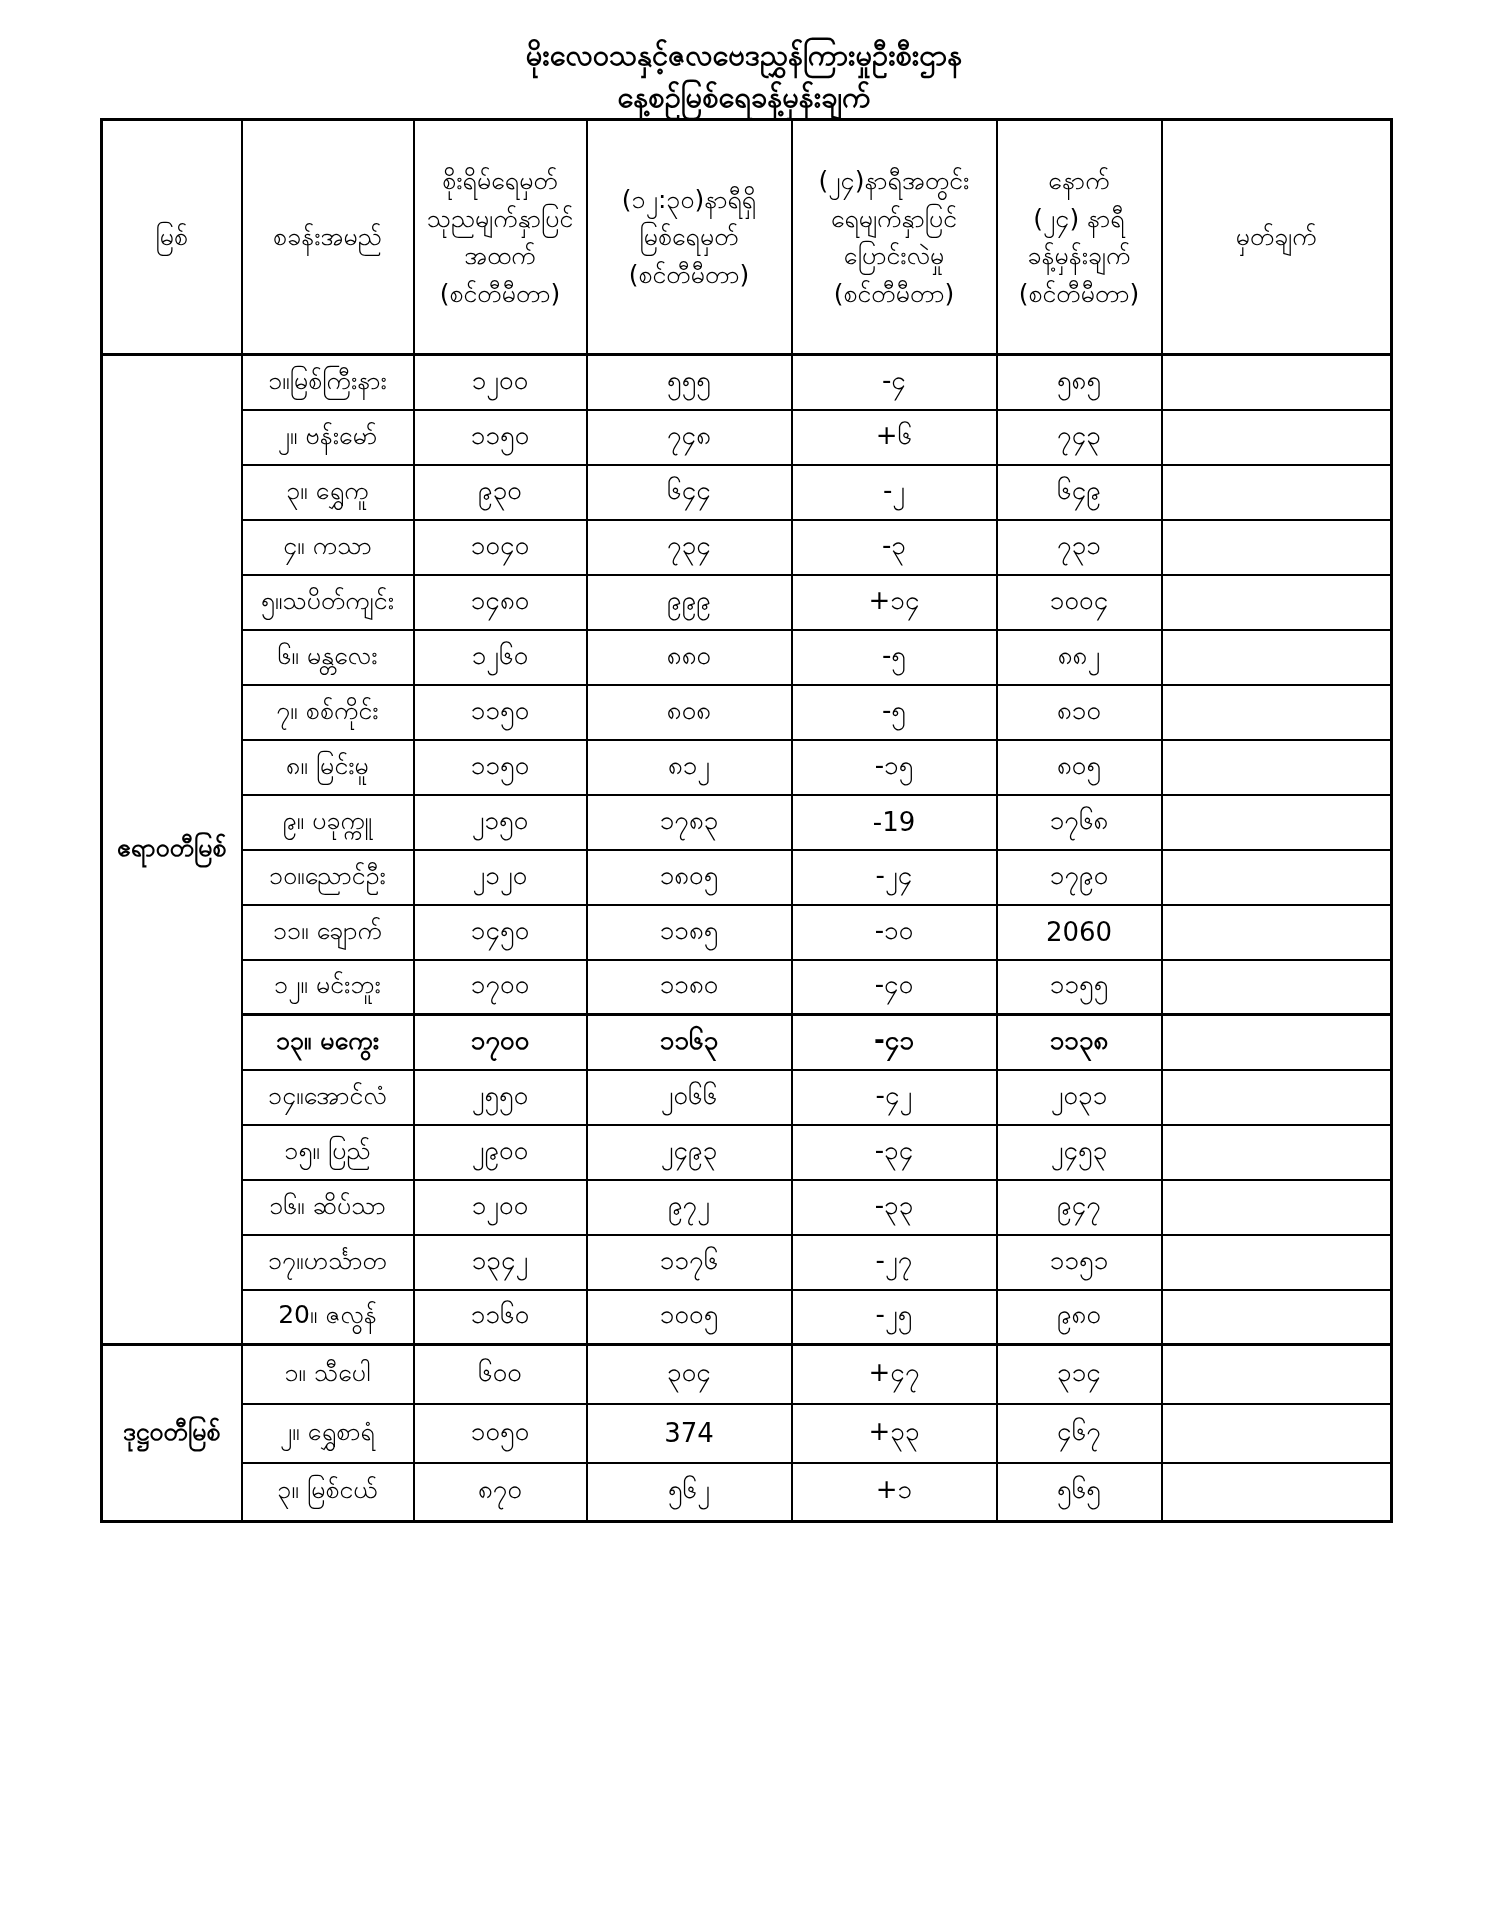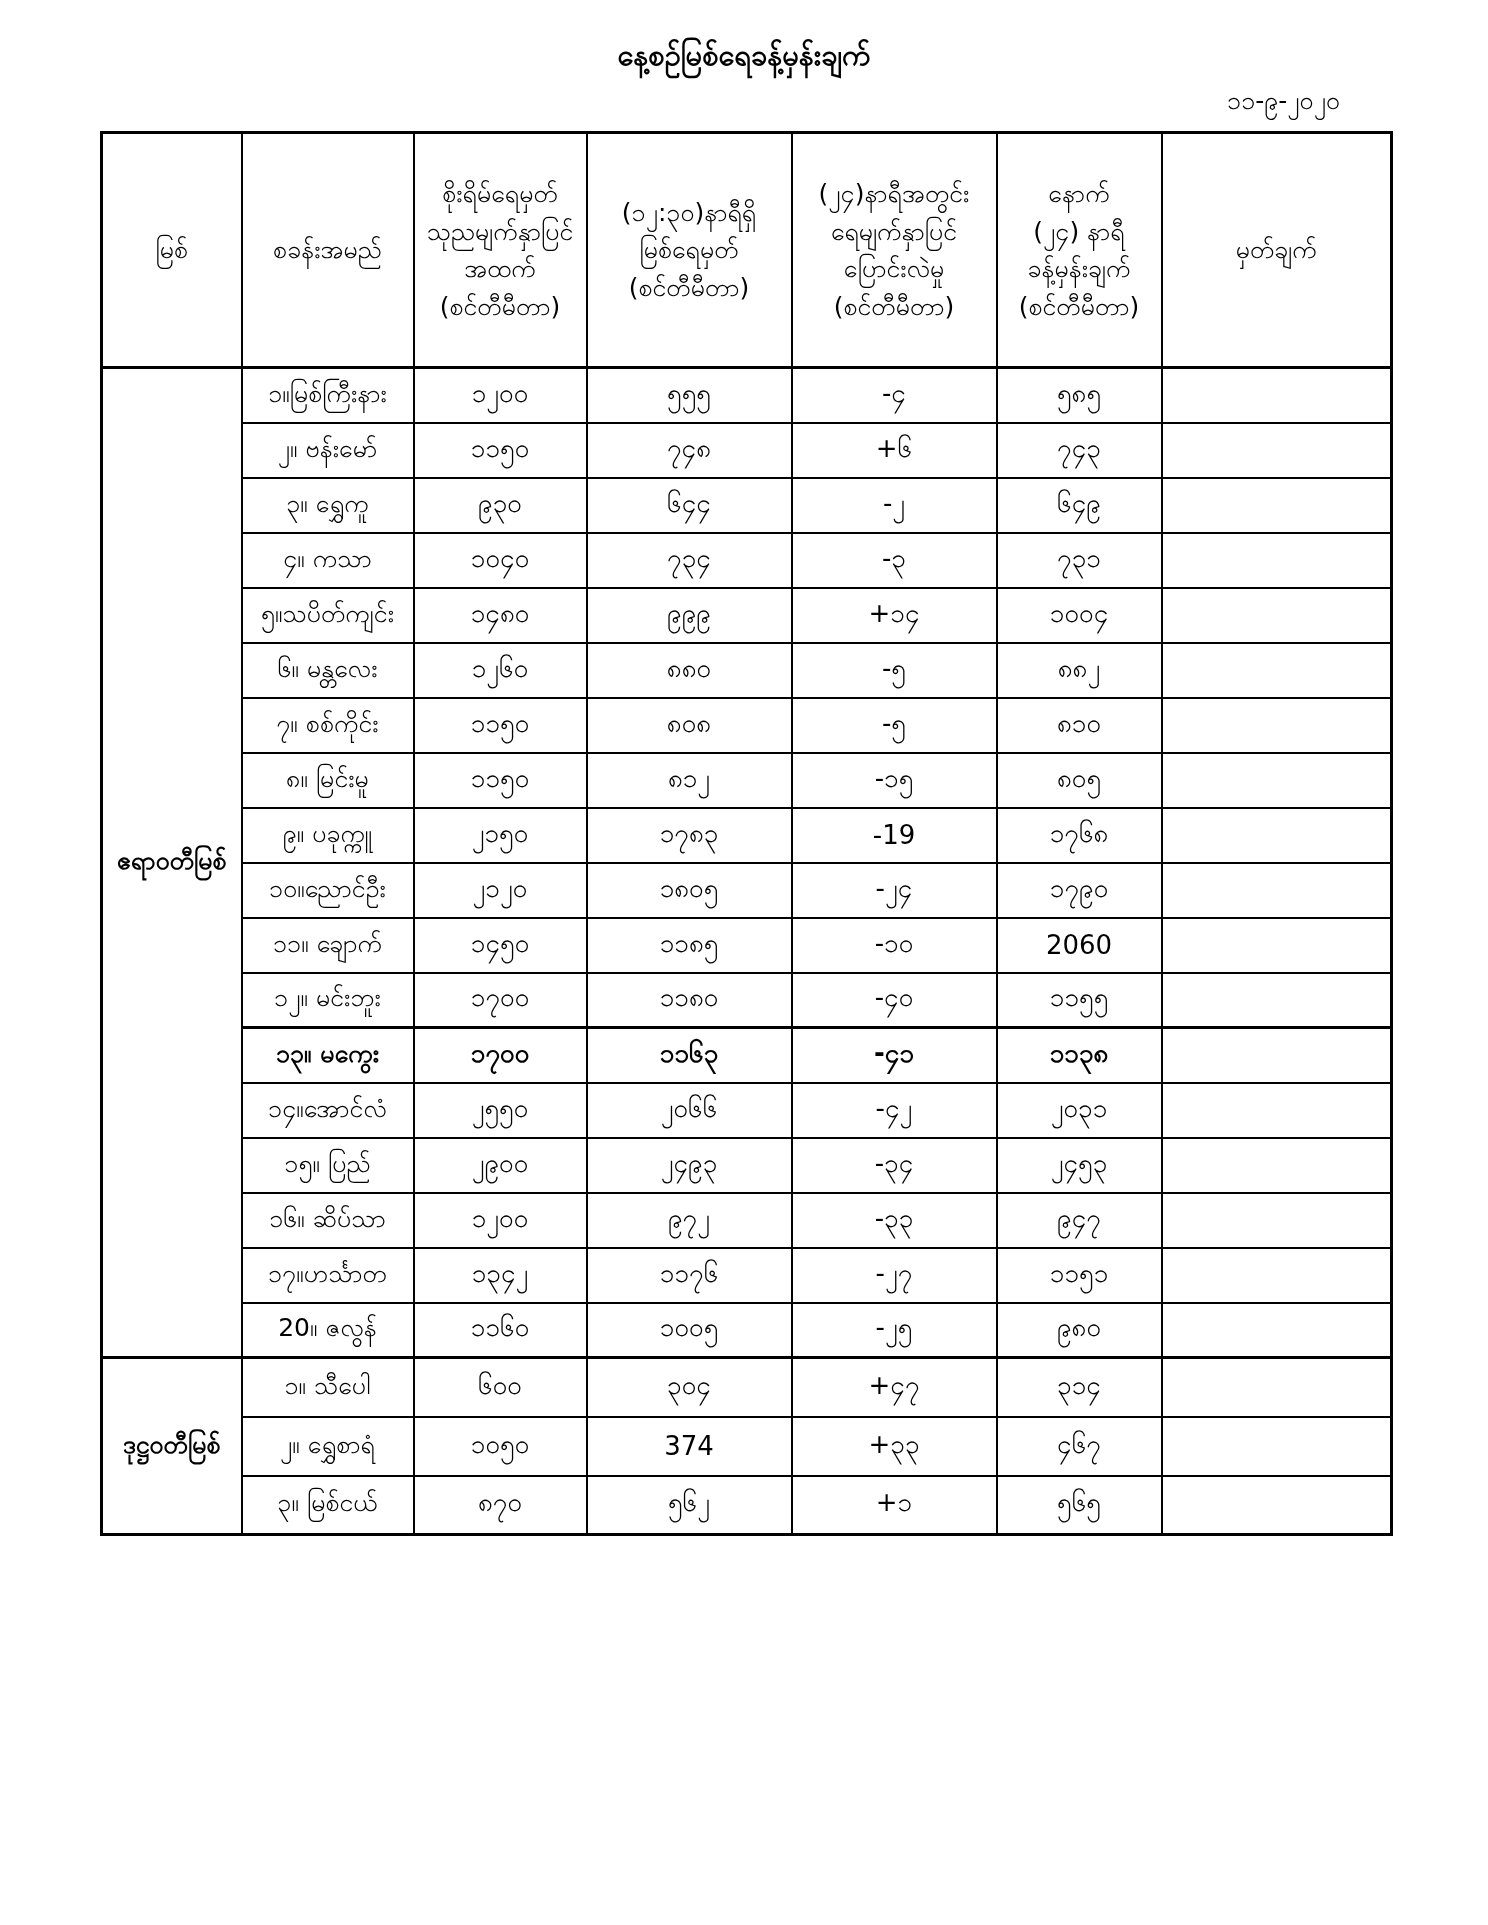--- a/index.html
+++ b/index.html
@@ -76,24 +76,24 @@
     text-align: left;
     padding-left: 6px;
   }
 </style>
 </head>
 <body>
 
 <div class="page">
 
   <div class="titles">
+    <div class="title-line">မိုးလေဝသနှင့်ဇလဗေဒညွှန်ကြားမှုဦးစီးဌာန</div>
     <div class="title-line">နေ့စဉ်မြစ်ရေခန့်မှန်းချက်</div>
   </div>
 
-  <div class="report-date">၁၁-၉-၂၀၂၀</div>
 
   <table class="river-table">
     <colgroup>
       <col style="width:140px">
       <col style="width:172px">
       <col style="width:173px">
       <col style="width:205px">
       <col style="width:205px">
       <col style="width:165px">
       <col style="width:230px">

